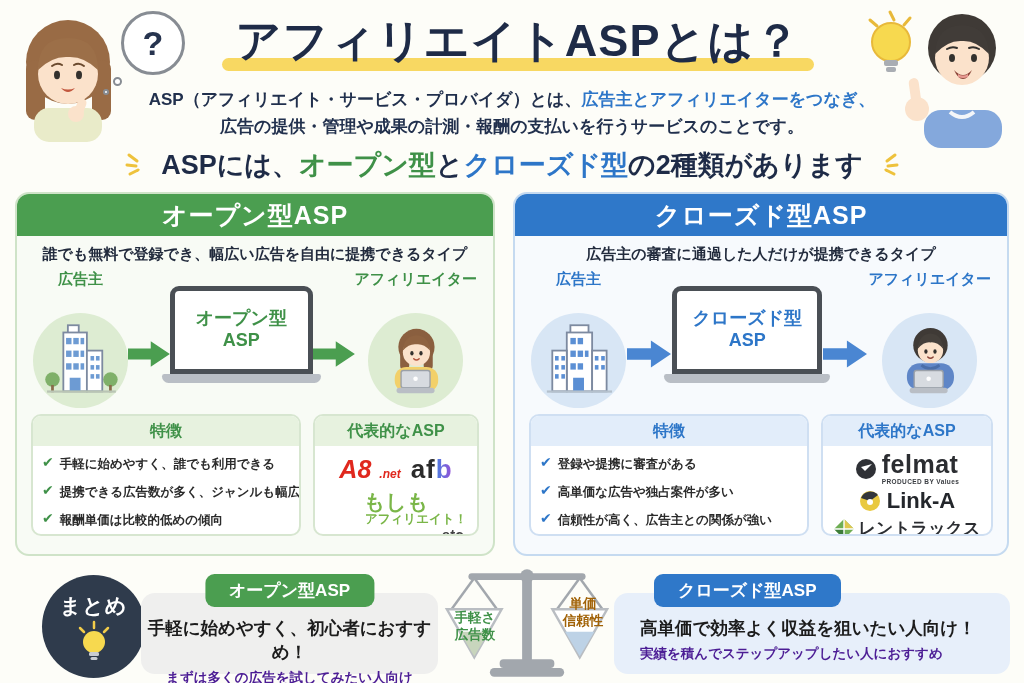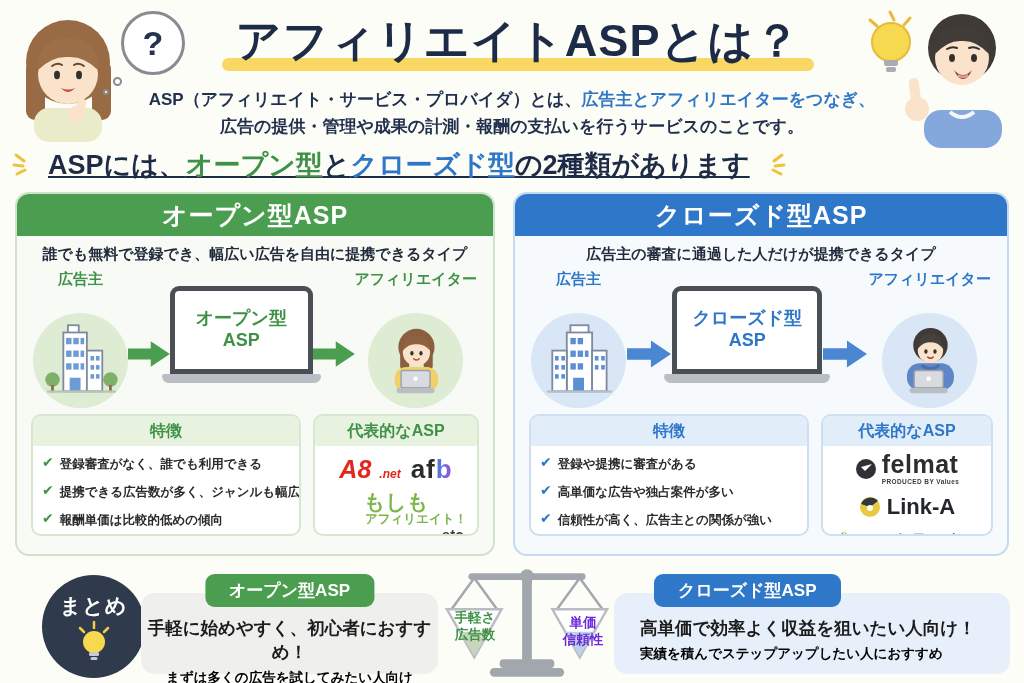--- a/index.html
+++ b/index.html
@@ -22,22 +22,22 @@
   .bubble-dot { position:absolute; background:#fff; border:2px solid #878c93; border-radius:50%; }
   .bubble-dot.d1 { left:113px; top:77px; width:9px; height:9px; }
   .bubble-dot.d2 { left:103px; top:89px; width:6px; height:6px; }
   .title-wrap { position:absolute; left:12px; right:0; top:16px; text-align:center; }
   .page-title { font-size:45px; font-weight:900; letter-spacing:1px; color:#1e2b47; line-height:1.1; }
   .title-underline { width:592px; height:13px; background:#f8d862; border-radius:7px; margin:-8px auto 0; }
   .subtitle { position:absolute; left:0; right:0; top:86px; text-align:center;
     font-size:17px; font-weight:700; color:#21304d; line-height:1.6; }
   .subtitle .hl { color:#2d76c8; }
   
-  .types-heading { position:absolute; left:0; right:0; top:147px; 
-    font-size:27px; font-weight:900; color:#1e2b47;text-decoration:underline; }
+  .types-heading { position:absolute; left:0; right:0; top:147px; text-align:center;
+    font-size:27px; font-weight:900; color:#1e2b47; }
   .types-heading .g { color:#3f9148; }
   .types-heading .b { color:#2d76c8; }
   .sparkle { vertical-align:middle; margin:0 12px 6px; }
   
   .panel { position:absolute; top:192px; height:364px; border-radius:14px; overflow:hidden; }
   .panel.open   { left:15px;  width:480px; border:2px solid #cfe3c8; background:#f8fbf5; }
   .panel.closed { left:513px; width:496px; border:2px solid #c5daf0; background:#f7fafd; }
   .panel-header { height:42px; display:flex; align-items:center; justify-content:center;
     color:#fff; font-size:25px; font-weight:800; letter-spacing:1px; }
   .panel.open .panel-header { background:#4b9e50; }
@@ -81,48 +81,48 @@
   .logo-row { display:flex; align-items:center; justify-content:center; gap:10px; }
   .a8-logo { color:#e0281e; font-style:italic; font-weight:900; font-size:25px; white-space:nowrap; }
   .a8-logo .net { font-size:12px; font-style:italic;padding-left:8px; }
   .afb-logo { font-size:26px; font-weight:800; color:#2b2b2b; letter-spacing:1px; }
   .afb-logo .b-grad { background:linear-gradient(90deg,#4a7de0,#9b4fd6);
     -webkit-background-clip:text; background-clip:text; color:transparent; }
   .moshimo { margin-top:6px; text-align:center; color:#7ab648; line-height:1.05; }
   .moshimo .l1 { font-size:21px; font-weight:900; }
   .moshimo .l2 { font-size:12.5px; font-weight:900; display:block; padding-left:40px;text-align:center; }
   .etc { text-align:right; padding-right:1px; font-size:15px; color:#444; font-weight:600; }
-  .closed-logos { display:flex; flex-direction:column; align-items:center; gap:9px; padding-top:6px; }
+  .closed-logos { display:flex; flex-direction:column; align-items:center; gap:3px; padding-top:6px; }
   .felmat-row { display:flex; align-items:center; gap:5px; }
   .felmat-text { font-size:25px; font-weight:700; color:#2b2d31; letter-spacing:0.5px; line-height:1; }
   .felmat-tag { font-size:6.5px; font-weight:700; color:#3a3d42; letter-spacing:0.4px; text-align:right; margin-top:1px; }
   .linka-row { display:flex; align-items:center; gap:6px; font-size:22px; font-weight:800; color:#23262b; }
   .rentracks-row { display:flex; align-items:center; gap:5px; font-size:17px; font-weight:800; color:#2b2d31; }
   .closed-etc { margin-top:1px; width:100%; }
   
   .summary-badge { position:absolute; left:42px; top:575px; width:103px; height:103px;
     background:#2f3b4c; border-radius:50%; display:flex; flex-direction:column;
     align-items:center; justify-content:center; }
   .summary-badge .badge-label { color:#fff; font-size:21px; font-weight:800; letter-spacing:1px; }
   .summary-box { position:absolute; top:593px; height:81px; border-radius:14px; }
   .summary-box.open-box { left:141px; width:297px; background:#efefee; text-align:center; }
   .summary-box.closed-box { left:614px; width:396px; background:#e7effa; }
   .pill { position:absolute; top:-19px; padding:5px 24px; border-radius:9px;
     color:#fff; font-size:17px; font-weight:800; white-space:nowrap; }
   .open-box .pill { left:50%; transform:translateX(-50%); background:#4b9e50; }
   .closed-box .pill { left:40px; background:#2f78c9; }
   .headline { margin-top:23px; font-size:17.5px; font-weight:900; color:#1c1c1c; }
-  .subline { margin-top:5px; font-size:13.5px; font-weight:700; color:#000000; }
+  .subline { margin-top:5px; font-size:13.5px; font-weight:700; color:#4c1d95; }
   .closed-box .headline, .closed-box .subline { text-align:left; padding-left:26px; }
   
   .scale-wrap { position:absolute; left:443px; top:564px; width:168px; height:118px; }
   .scale-text { position:absolute; width:52px; text-align:center; font-size:13.5px;
     font-weight:900; line-height:1.25; }
   .scale-text.left { left:6px; top:46px; color:#3f9148; }
-  .scale-text.right { left:114px; top:51px; color:#6d28d9; }
+  .scale-text.right { left:114px; top:32px; color:#a16207; }
 </style>
 </head>
 <body>
 
 <div class="canvas">
 
   <svg class="illo woman-illo" width="132" height="130" viewBox="0 0 132 130">
     <circle cx="62" cy="50" r="42" fill="#996b45"></circle>
     <rect x="20" y="48" width="19" height="60" rx="9" fill="#996b45"></rect>
     <rect x="86" y="48" width="19" height="60" rx="9" fill="#996b45"></rect>
@@ -255,21 +255,21 @@
           </svg>
         </div>
       </div>
     </div>
     <div class="boxes">
       <div class="sub-box feature-box">
         <div class="sub-box-header">特徴</div>
         <div class="feature-list">
           <div class="feature-item">
               <span class="check">✔</span>
-              <span>登録審査がなく、誰でも利用できる</span>
+              <span>手軽に始めやすく、誰でも利用できる</span>
             </div>
           <div class="feature-item">
               <span class="check">✔</span>
               <span>提携できる広告数が多く、ジャンルも幅広い</span>
             </div>
           <div class="feature-item">
               <span class="check">✔</span>
               <span>報酬単価は比較的低めの傾向</span>
             </div>
         </div>

